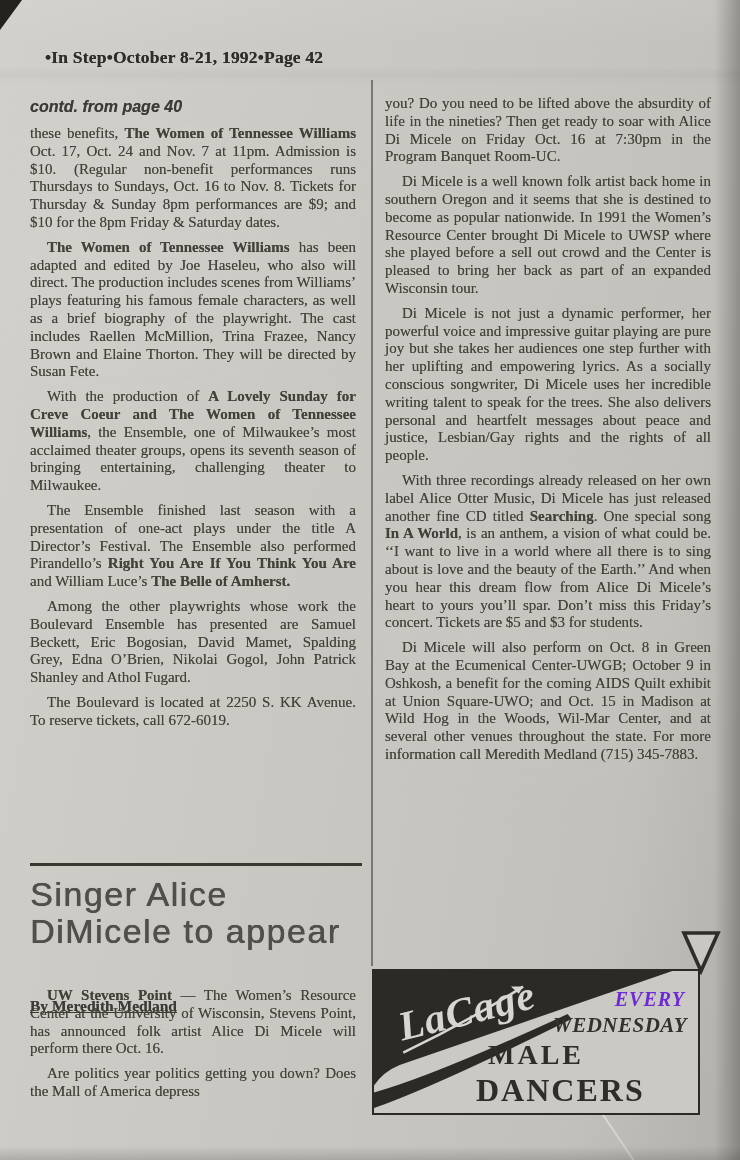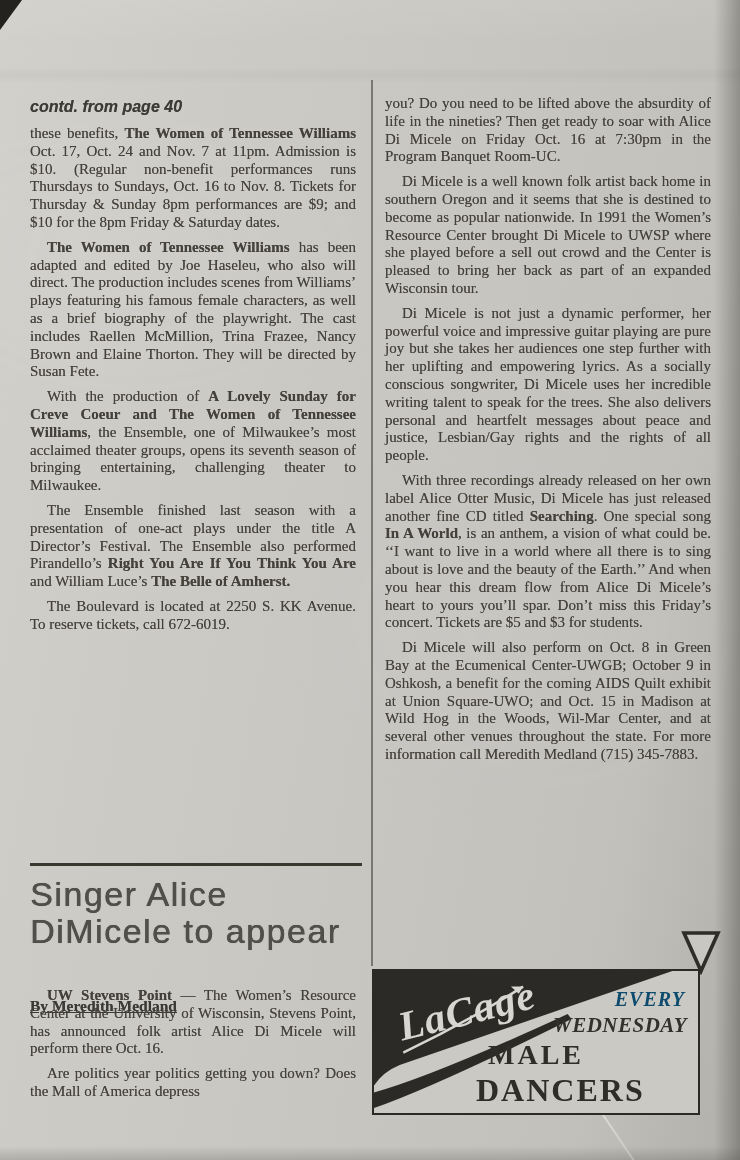--- a/index.html
+++ b/index.html
@@ -54,48 +54,50 @@
   .left-col2{position:absolute;left:30px;top:987px;width:334px;}
 
   .right-col{position:absolute;left:385px;top:95px;width:334px;}
 
   .end-marker{position:absolute;left:680px;top:929px;}
 
   .ad{position:absolute;left:372px;top:969px;width:328px;height:146px;
     background:#cbc9c4;border:2.5px solid #2b2a26;box-sizing:border-box;}
   .ad svg.ad-art{position:absolute;left:0;top:0;width:100%;height:100%;}
   .ad .every{position:absolute;right:13px;top:16px;
-    font:bold italic 20px/24px "Liberation Serif",serif;color:#0c4a6e;letter-spacing:1px;}
+    font:bold italic 20px/24px "Liberation Serif",serif;color:#6d28d9;letter-spacing:1px;}
   .ad .wednesday{position:absolute;right:11px;top:42px;
     font:bold italic 21px/25px "Liberation Serif",serif;color:#33312d;letter-spacing:.5px;text-align:center;}
   .ad .male{position:absolute;left:114px;top:68px;
     font:bold 28px/32px "Liberation Serif",serif;color:#2f2d29;letter-spacing:3px;}
   .ad .dancers{position:absolute;left:70px;top:101px;
     font:bold 32px/36px "Liberation Serif",serif;color:#2f2d29;letter-spacing:2px;margin-left:32px;}
 </style>
 </head>
 <body>
 
 <div class="page">
   <div class="texture"></div>
   <div class="corner-mark"></div>
   <div class="edge-right"></div>
   <div class="edge-bottom"></div>
   <div class="crease"></div>
 
+  <div class="header">•In Step•October 8-21, 1992•Page 42</div>
 
   <div class="col-rule"></div>
 
   <div class="left-col body-text hang">
     <div class="contd">contd. from page 40</div>
     <div>
         <p><span>these benefits, </span><span class="b">The Women of Tennessee Williams</span><span> Oct. 17, Oct. 24 and Nov. 7 at 11pm. Admission is $10. (Regular non-benefit performances runs Thursdays to Sundays, Oct. 16 to Nov. 8. Tickets for Thursday &amp; Sunday 8pm performances are $9; and $10 for the 8pm Friday &amp; Saturday dates.</span></p>
         <p><span class="b">The Women of Tennessee Williams</span><span> has been adapted and edited by Joe Haseleu, who also will direct. The production includes scenes from Williams’ plays featuring his famous female characters, as well as a brief biography of the playwright. The cast includes Raellen McMillion, Trina Frazee, Nancy Brown and Elaine Thorton. They will be directed by Susan Fete.</span></p>
         <p><span>With the production of </span><span class="b">A Lovely Sunday for Creve Coeur and The Women of Tennessee Williams</span><span>, the Ensemble, one of Milwaukee’s most acclaimed theater groups, opens its seventh season of bringing entertaining, challenging theater to Milwaukee.</span></p>
         <p><span>The Ensemble finished last season with a presentation of one-act plays under the title A Director’s Festival. The Ensemble also performed Pirandello’s </span><span class="b">Right You Are If You Think You Are</span><span> and William Luce’s </span><span class="b">The Belle of Amherst.</span></p>
+        <p><span>Among the other playwrights whose work the Boulevard Ensemble has presented are Samuel Beckett, Eric Bogosian, David Mamet, Spalding Grey, Edna O’Brien, Nikolai Gogol, John Patrick Shanley and Athol Fugard.</span></p>
         <p><span>The Boulevard is located at 2250 S. KK Avenue. To reserve tickets, call 672-6019.</span></p>
       </div>
   </div>
 
   <div class="section-rule"></div>
 
   <div class="headline">
     <div>Singer Alice</div>
     <div>DiMicele to appear</div>
   </div>

